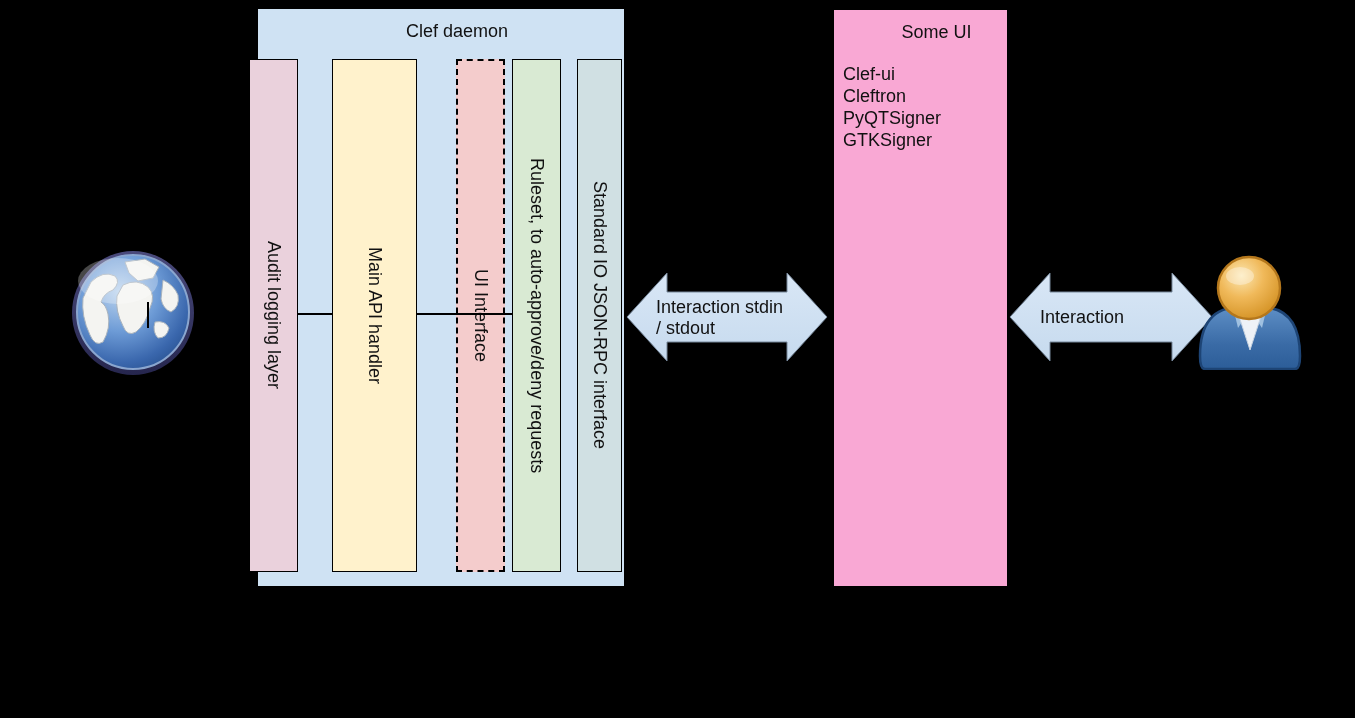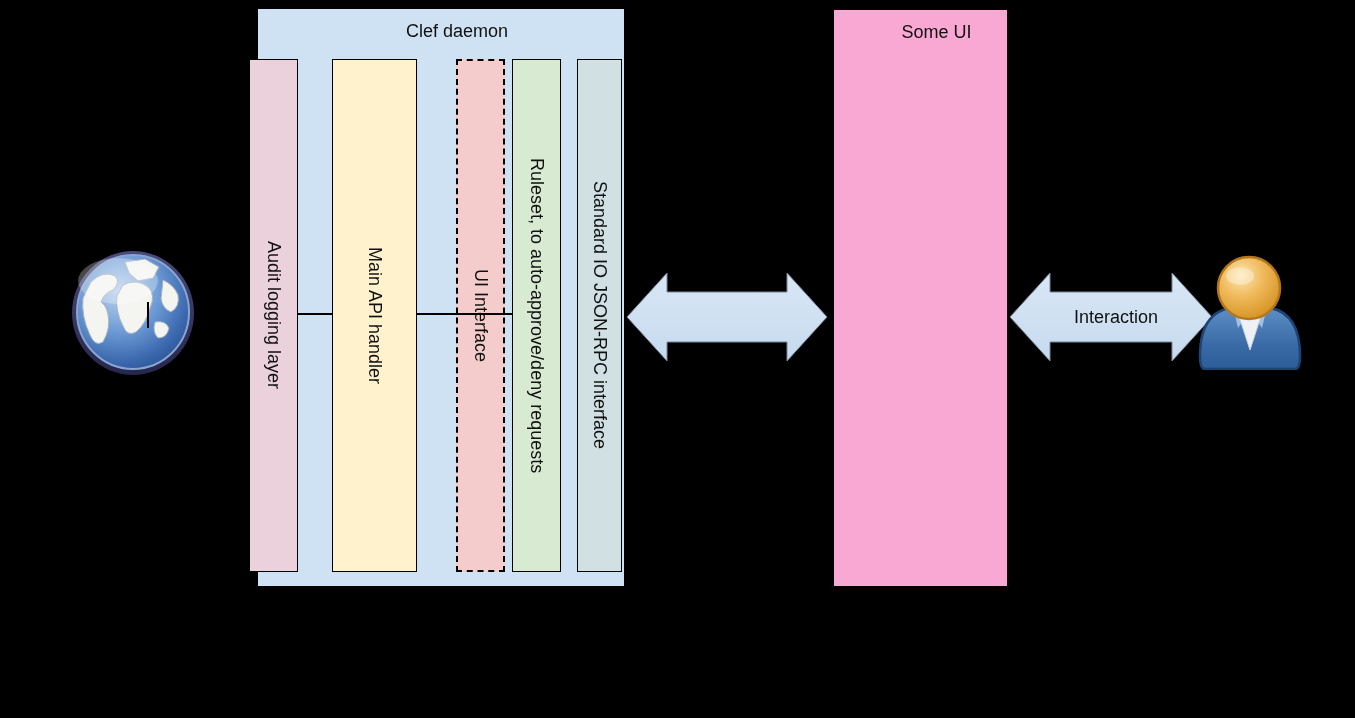--- a/index.html
+++ b/index.html
@@ -25,21 +25,21 @@
   .connector { position:absolute; background:#000; }
   .line-main { left:148px; top:313px; width:365px; height:2px; z-index:3; }
   .line-tick { left:147px; top:302px; width:2px;  height:26px; z-index:7; }
   .icon-globe  { position:absolute; left:71px;  top:250px; z-index:6; }
   .icon-person { position:absolute; left:1198px; top:250px; z-index:5; }
   .arrow-svg { position:absolute; z-index:2; }
   .arrow-stdin       { left:626px;  top:272px; }
   .arrow-interaction { left:1009px; top:272px; }
   .arrow-label { position:absolute; font-size:18px; line-height:21px; z-index:3; color:#111; }
   .label-stdin       { left:656px;  top:297px; }
-  .label-interaction { left:1074px; top:307px; }
+  .label-interaction { left:1040px; top:307px; }
   .ui-list { position:absolute; left:9px; top:53px; font-size:18px; line-height:22px; color:#111; }
 </style>
 </head>
 <body>
 
 <div class="canvas">
 
   <div class="box clef-box">
     <div class="box-title">Clef daemon</div>
   </div>
@@ -89,23 +89,33 @@
 
   <svg class="arrow-svg arrow-stdin" width="202" height="90" viewBox="0 0 202 90">
     <defs>
       <linearGradient id="arrg1" x1="0" y1="0" x2="0" y2="1">
         <stop offset="0%" stop-color="#d9e7f6"></stop>
         <stop offset="100%" stop-color="#c6daee"></stop>
       </linearGradient>
     </defs>
     <polygon points="1,45 41,1 41,20 161,20 161,1 201,45 161,89 161,70 41,70 41,89" fill="url(#arrg1)" stroke="#76879a" stroke-width="1"></polygon>
   </svg>
+  <div class="arrow-label label-stdin">
+    <div>Interaction stdin</div>
+    <div>/ stdout</div>
+  </div>
 
   <div class="box someui-box">
     <div class="box-title">Some UI</div>
+    <div class="ui-list">
+      <div>Clef-ui</div>
+      <div>Cleftron</div>
+      <div>PyQTSigner</div>
+      <div>GTKSigner</div>
+    </div>
   </div>
 
   <svg class="arrow-svg arrow-interaction" width="204" height="90" viewBox="0 0 204 90">
     <defs>
       <linearGradient id="arrg2" x1="0" y1="0" x2="0" y2="1">
         <stop offset="0%" stop-color="#d9e7f6"></stop>
         <stop offset="100%" stop-color="#c6daee"></stop>
       </linearGradient>
     </defs>
     <polygon points="1,45 41,1 41,20 163,20 163,1 203,45 163,89 163,70 41,70 41,89" fill="url(#arrg2)" stroke="#76879a" stroke-width="1"></polygon>

